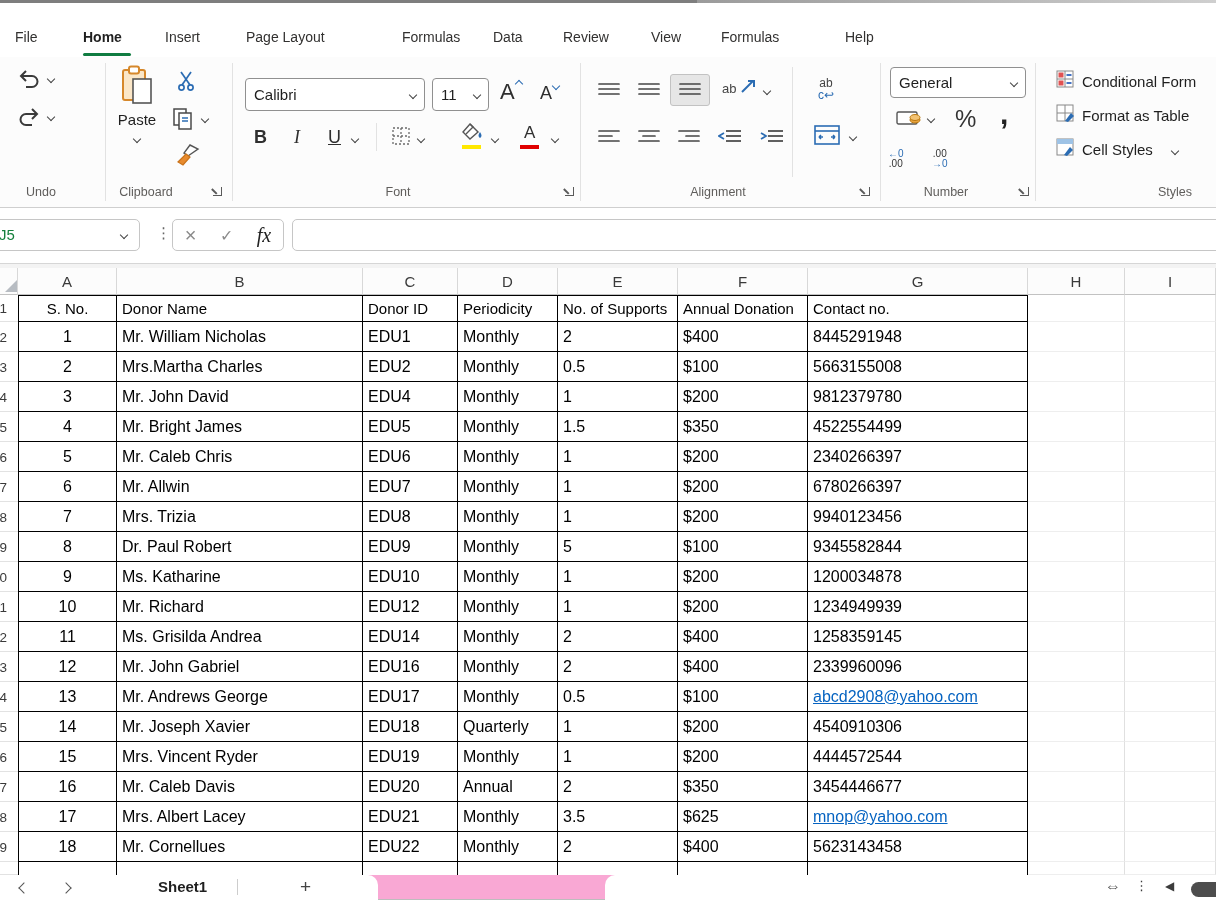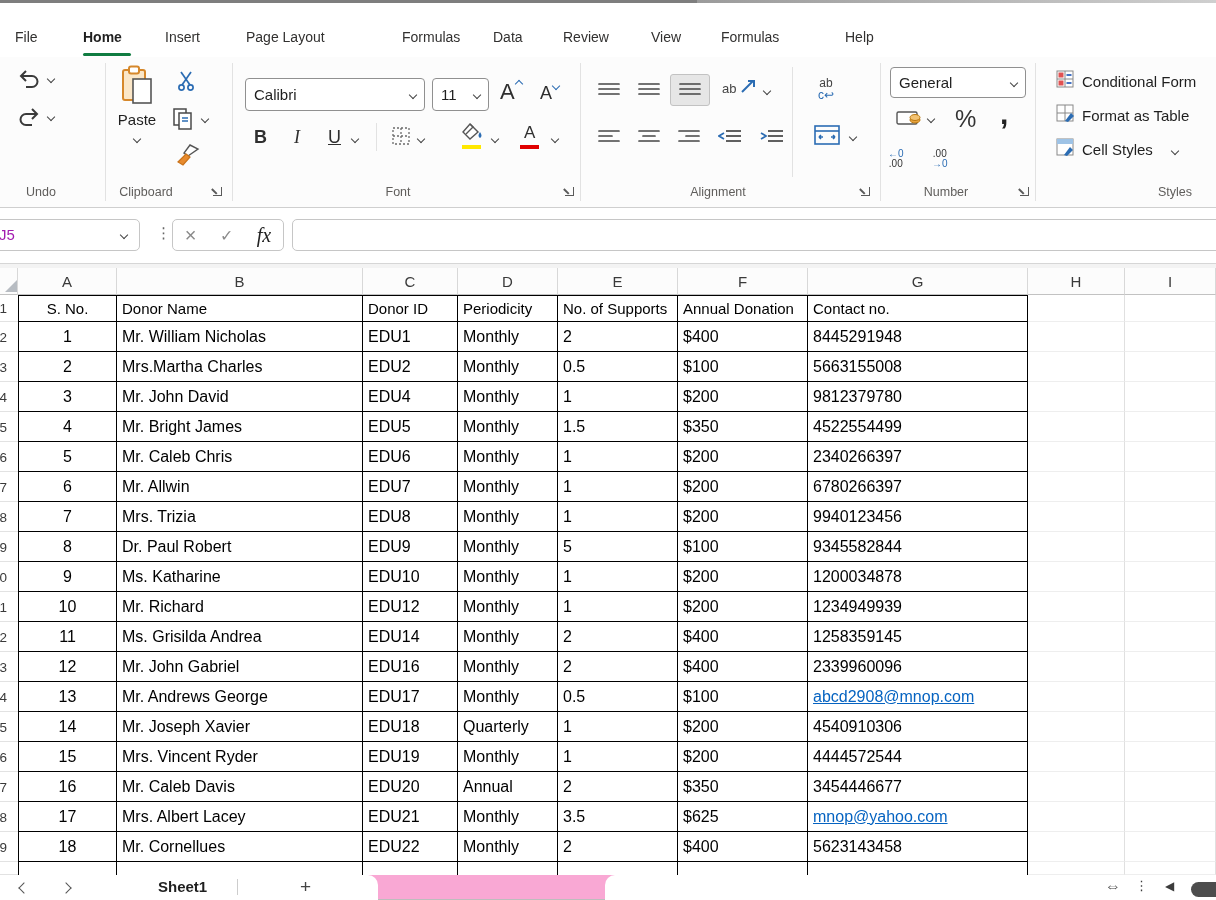--- a/index.html
+++ b/index.html
@@ -313,21 +313,21 @@
       <path d="M8 17 L14 9 L17 12 L11 18 Z" fill="#2b6cb3"></path>
     </svg>
   </span>
   <span class="ribtxt" style="left:1082px;top:84px">Cell Styles</span>
   <span class="chev sm abs" style="left:1172px;top:91px"></span>
   <div class="grp-label" style="left:1175px">Styles</div>
 </div>
 
 <div class="abs" id="fbar">
   <div class="fbox" style="left:-26px;width:166px;overflow:hidden">
-    <span style="position:absolute;left:24px;top:6px;font-size:15px;color:#a21caf">J5</span>
+    <span style="position:absolute;left:24px;top:6px;font-size:15px;color:#15803d">J5</span>
     <span class="chev sm" style="position:absolute;right:12px;top:12px"></span>
   </div>
   <span class="abs" style="left:156px;top:16px;font-size:15px;color:#666;letter-spacing:0">⋮</span>
   <div class="fbox" style="left:172px;width:112px;display:flex;align-items:center;justify-content:space-around">
     <span style="font-size:20px;color:#8a8a8a">×</span>
     <span style="font-size:16px;color:#8a8a8a">✓</span>
     <span style="font-size:20px;font-style:italic;font-family:'Liberation Serif',serif;color:#222">fx</span>
   </div>
   <div class="fbox" style="left:292px;width:940px">
     <span style="position:absolute;left:8px;top:6px;font-size:15px"></span>
@@ -535,21 +535,21 @@
     <div class="grid10 xrow ">
       <div class="rn">
         <span>14</span>
       </div>
       <div class="c first sno">13</div>
       <div class="c">Mr. Andrews George</div>
       <div class="c">EDU17</div>
       <div class="c">Monthly</div>
       <div class="c">0.5</div>
       <div class="c">$100</div>
-      <div class="c linkcell">abcd2908@mnop.com</div>
+      <div class="c linkcell">abcd2908@yahoo.com</div>
       <div class="hi"></div>
       <div class="hi"></div>
     </div>
     <div class="grid10 xrow ">
       <div class="rn">
         <span>15</span>
       </div>
       <div class="c first sno">14</div>
       <div class="c">Mr. Joseph Xavier</div>
       <div class="c">EDU18</div>

